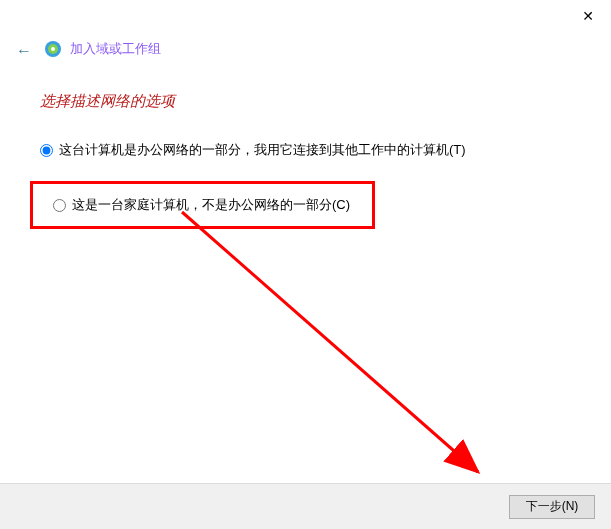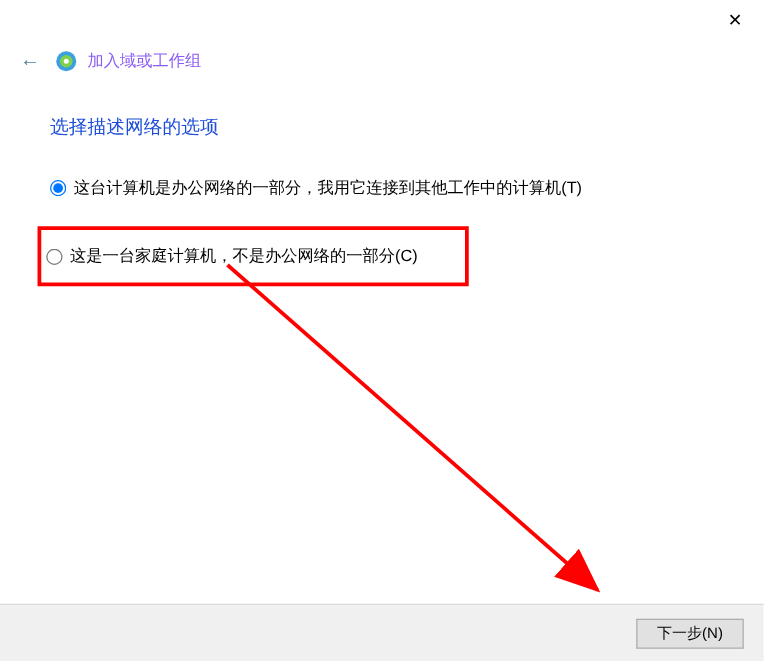--- a/index.html
+++ b/index.html
@@ -51,22 +51,23 @@
     }
     .header-title {
       font-size: 13px;
       color: #8b5cf6;
     }
     .content {
       padding: 24px 40px 0 40px;
     }
     .page-heading {
       font-size: 15px;
-      color: #1d4ed8;
+      color: #b91c1c;
       margin-bottom: 28px;
+      font-style: italic;
     }
     .radio-group {
       display: flex;
       flex-direction: column;
       gap: 0;
     }
     .radio-row {
       display: flex;
       align-items: center;
       gap: 6px;
@@ -75,21 +76,21 @@
       cursor: pointer;
       padding: 2px 0;
     }
     .radio-row input[type="radio"] {
       width: 13px;
       height: 13px;
       cursor: pointer;
     }
     .highlight-box {
       border: 3px solid #ff0000;
-      padding: 10px 4px;
+      padding: 10px 20px;
       margin-top: 20px;
       margin-left: -10px;
       width: 345px;
     }
     .annotation-arrow {
       position: absolute;
       top: 210px;
       left: 180px;
       pointer-events: none;
     }

